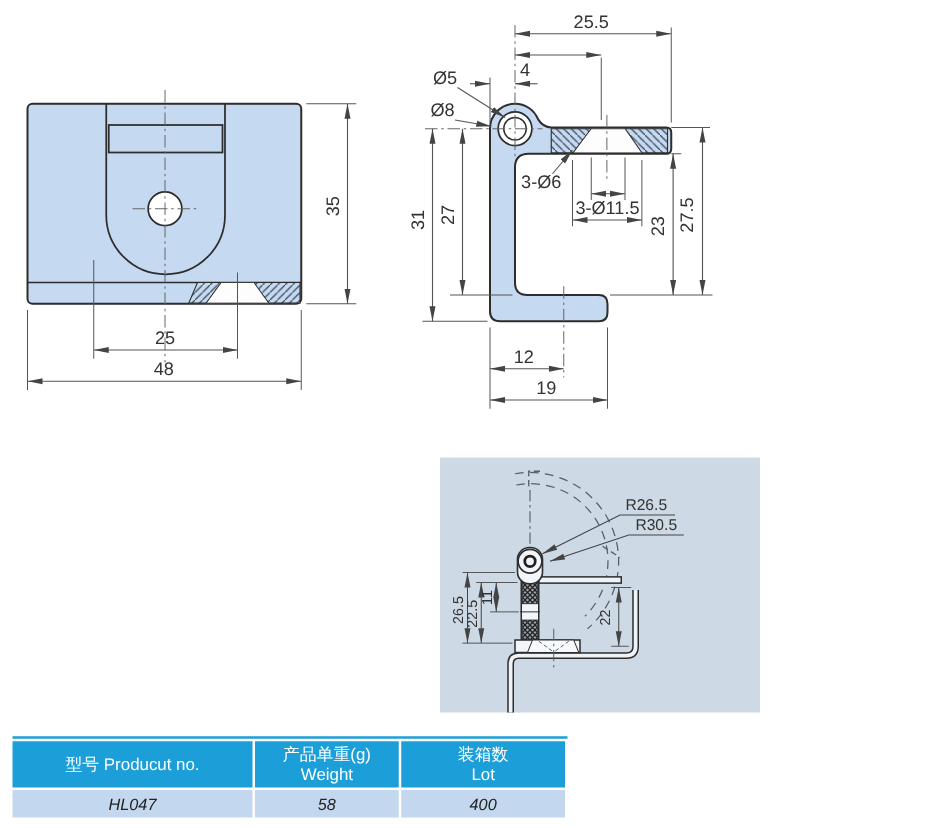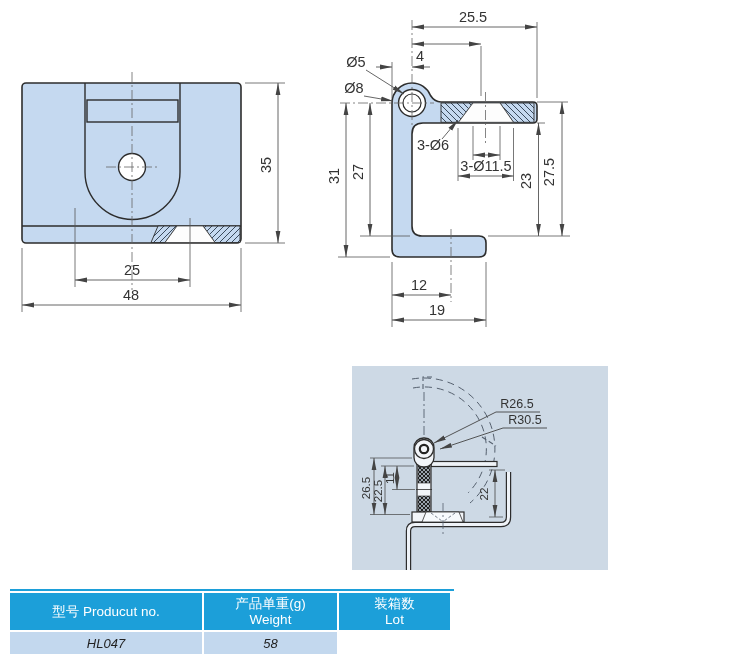--- a/index.html
+++ b/index.html
@@ -14,21 +14,21 @@
   
   #ptable{position:absolute;left:10px;top:589px;width:444px;background:#fff;}
   #ptable .t-rule{height:2px;background:#1C9FD9;}
   #ptable .t-head{display:flex;gap:2px;margin-top:2px;}
   #ptable .t-head .cell{background:#1C9FD9;color:#fff;height:37px;display:flex;
       flex-direction:column;align-items:center;justify-content:center;
       font-size:13.5px;line-height:16px;}
   #ptable .t-row{display:flex;gap:2px;margin-top:2px;}
   #ptable .t-row .cell{background:#C3D8EE;color:#222;height:22px;display:flex;
       align-items:center;justify-content:center;font-size:13px;font-style:italic;}
-  .c1{width:192px;} .c2{width:133px;text-align:right;} .c3{width:111px;}
+  .c1{width:192px;} .c2{width:115px;text-align:right;} .c3{width:131px;}
 </style>
 </head>
 <body>
 
 <div id="stage">
 <svg width="750" height="662" viewBox="0 0 750 662">
   <defs>
     <marker id="arr" markerUnits="userSpaceOnUse" markerWidth="12" markerHeight="6" refX="12" refY="3" orient="auto-start-reverse">
       <path d="M12,3 L0,0.6 L0,5.4 Z" fill="#444"></path>
     </marker>
@@ -210,15 +210,16 @@
       <div>Weight</div>
     </div>
     <div class="cell c3">
       <div>装箱数</div>
       <div>Lot</div>
     </div>
   </div>
   <div class="t-row">
     <div class="cell c1">HL047</div>
     <div class="cell c2">58</div>
+    <div class="cell c3">400</div>
   </div>
 </div>
 </div>
 
 </body></html>

